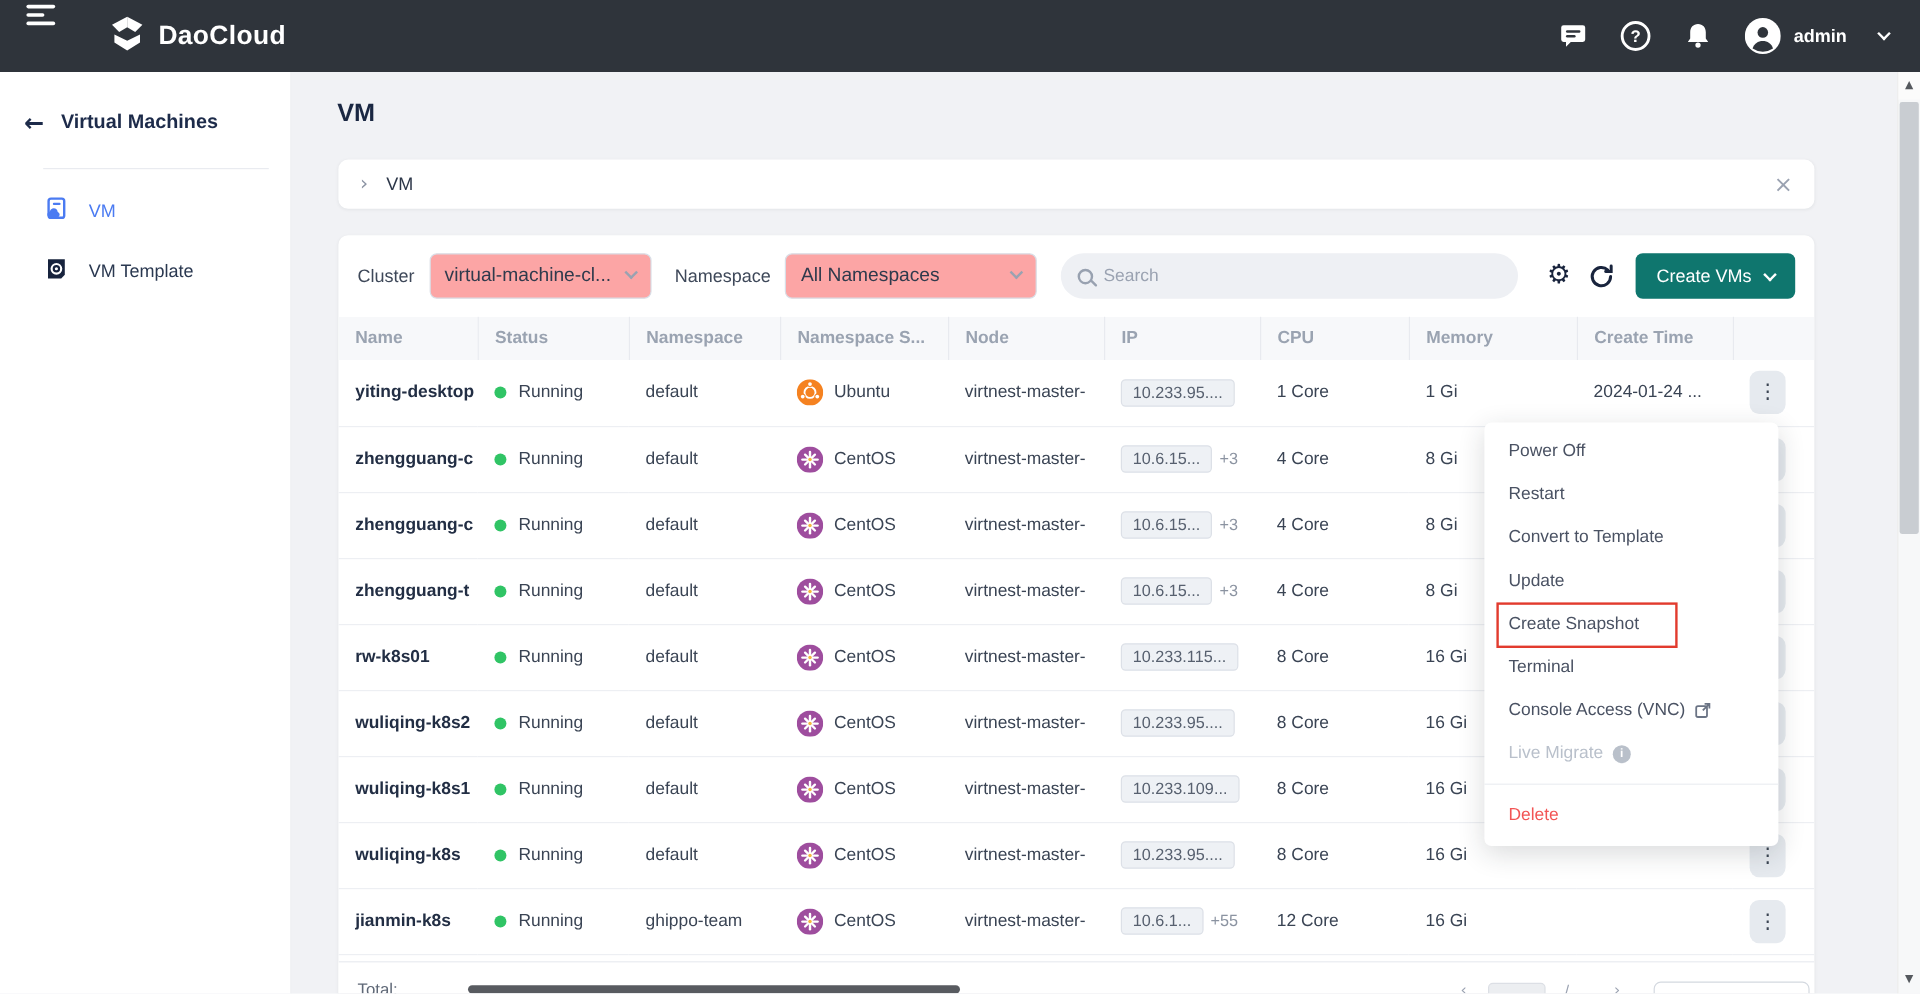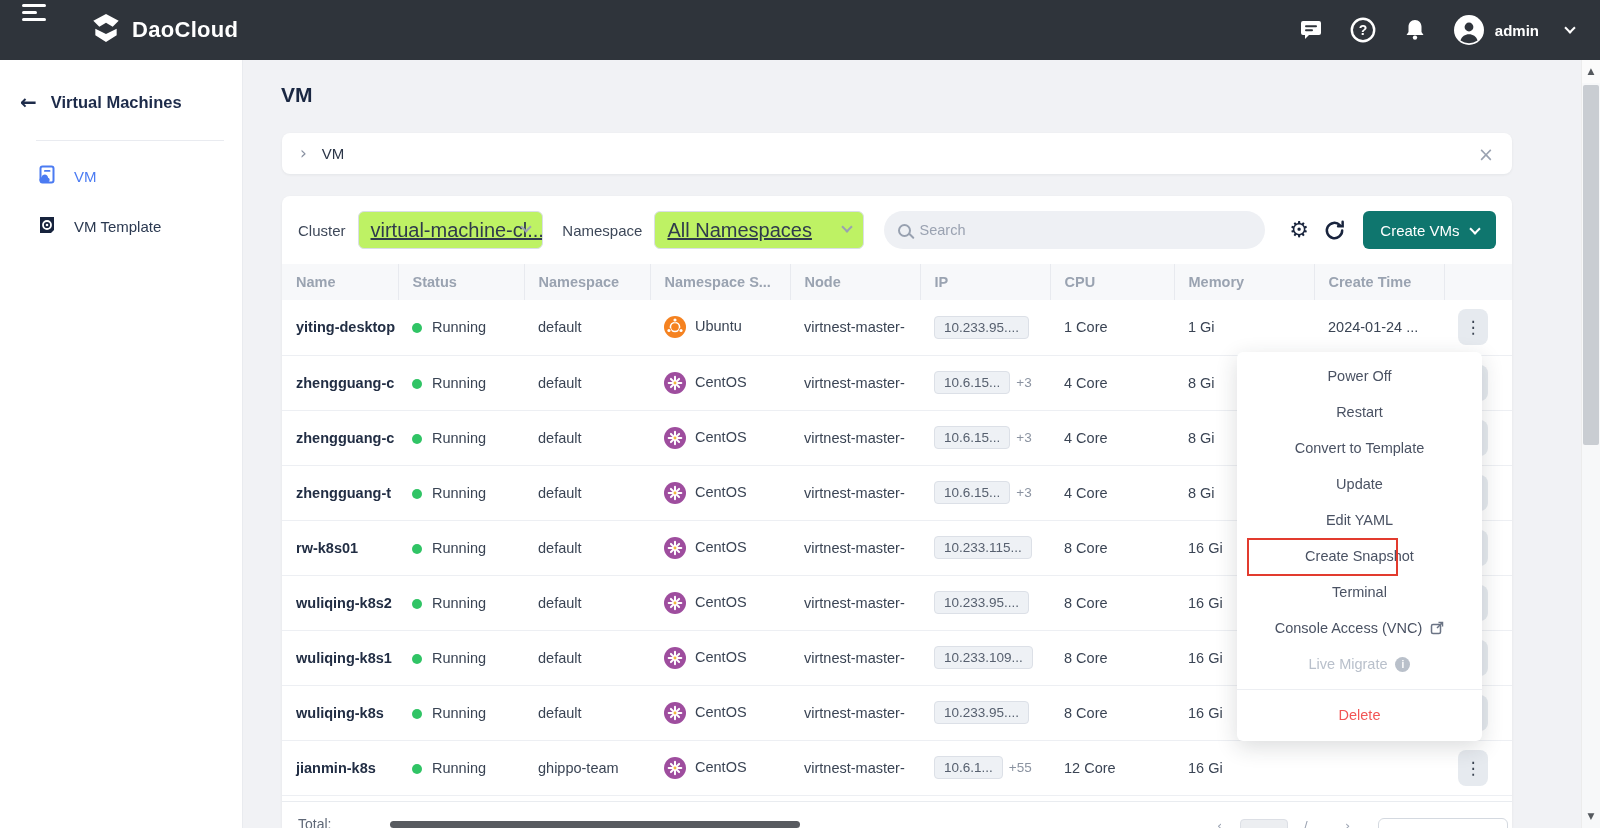--- a/index.html
+++ b/index.html
@@ -45,22 +45,22 @@
   .cp-title { margin-left:15px; font-size:15px; color:#2c3648; }
   .cp-close { margin-left:auto; color:#9aa2b1; font-size:19px; cursor:pointer;
               font-family:"DejaVu Sans",sans-serif; }
 
   
   .card { position:absolute; left:282px; top:196px; width:1230px; height:632px; background:#fff;
           border-radius:8px 8px 0 0; box-shadow:0 1px 3px rgba(25,30,40,.06); z-index:5; overflow:hidden; }
   .toolbar { display:flex; align-items:center; padding:15px 16px; }
   .tb-label { font-size:15px; color:#3e4859; margin-right:12px; }
   .select { position:relative; height:38px; border:1px solid #d9dee6; border-radius:6px;
-            background:#bef264; display:flex; align-items:center; padding:0 30px 0 12px;
-            font-size:20px; color:#2f3a4c; cursor:pointer; white-space:nowrap; overflow:hidden;text-decoration:underline; }
+            background:#fca5a5; display:flex; align-items:center; padding:0 30px 0 12px;
+            font-size:16px; color:#2f3a4c; cursor:pointer; white-space:nowrap; overflow:hidden; }
   .select .chev { border-color:#9aa2b1; position:absolute; right:12px; top:15px; }
   .sel-cluster { width:190px; margin-right:19px; }
   .sel-namespace { width:214px; }
   .searchbox { margin-left:20px; width:392px; height:38px; background:#eef0f4; border-radius:19px;
                display:flex; align-items:center; padding:0 14px; gap:9px; }
   .mag { width:13px; height:13px; border:2px solid #98a1b0; border-radius:50%; position:relative; flex:none; }
   .mag::after { content:""; position:absolute; width:7px; height:2px; background:#98a1b0;
                 transform:rotate(45deg); right:-6px; bottom:-2px; border-radius:1px; }
   .searchbox input { border:none; outline:none; background:transparent; font-size:14.5px;
                      color:#3a4454; width:100%; font-family:"Liberation Sans",sans-serif; }
@@ -103,21 +103,21 @@
   .pg-size { position:absolute; left:1096px; top:16px; width:130px; height:30px; background:#fff;
              border:1px solid #d4d9e0; border-radius:6px; }
   .hscroll-thumb { position:absolute; left:108px; top:19px; width:410px; height:7px;
                    background:#585b60; border-radius:3.5px; }
 
   
   .context-menu { position:absolute; left:1237px; top:352px; width:245px; background:#fff;
                   border-radius:6px; box-shadow:0 6px 22px rgba(30,35,45,.16); padding:6px 0 8px;
                   z-index:60; }
   .menu-item { position:relative; padding:8px 20px; height:36px; font-size:14.5px; color:#4a5263;
-               cursor:pointer; display:flex; align-items:center;justify-content:center; }
+               cursor:pointer; display:flex; align-items:center; }
   .menu-item.disabled { color:#b9c0cb; cursor:default; }
   .menu-item.danger { color:#f25555; }
   .menu-item.highlight::after { content:""; position:absolute; left:10px; top:0px; width:147px;
                height:34px; border:2px solid #e23b2e; pointer-events:none; }
   .menu-divider { height:1px; background:#eceef2; margin:7px 0; }
   .info-dot { display:inline-block; width:15px; height:15px; border-radius:50%; background:#b9c0ca;
               color:#fff; font-size:10px; font-weight:700; text-align:center; line-height:15px;
               margin-left:8px; font-style:normal; }
   .ext-ic { margin-left:8px; display:inline-flex; }
 
@@ -487,23 +487,20 @@
     </div>
     <div class="menu-item">
       <span>Restart</span>
     </div>
     <div class="menu-item">
       <span>Convert to Template</span>
     </div>
     <div class="menu-item">
       <span>Update</span>
     </div>
-    <div class="menu-item">
-      <span>Edit YAML</span>
-    </div>
     <div class="menu-item highlight">
       <span>Create Snapshot</span>
     </div>
     <div class="menu-item">
       <span>Terminal</span>
     </div>
     <div class="menu-item">
       <span>Console Access (VNC)</span>
       <span class="ext-ic">
         <svg width="14" height="14" viewBox="0 0 14 14" fill="none" stroke="#6b7485" stroke-width="1.5">

